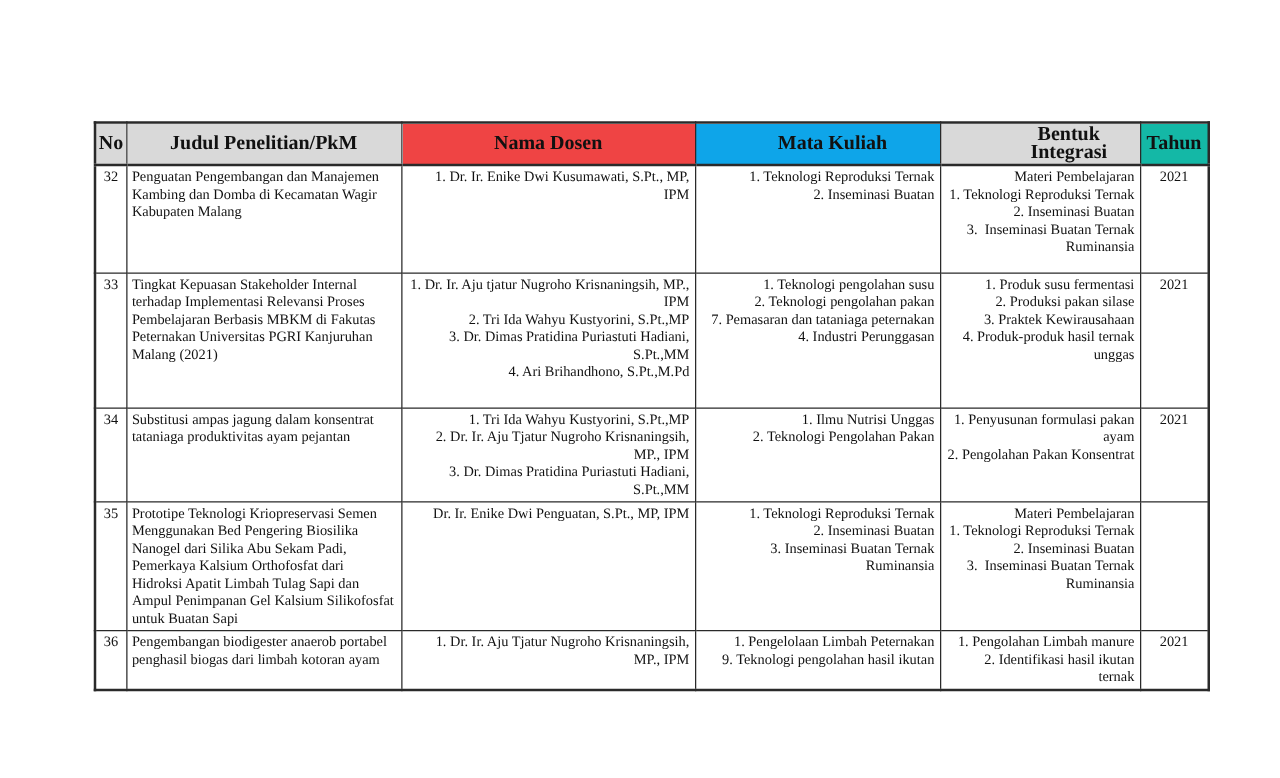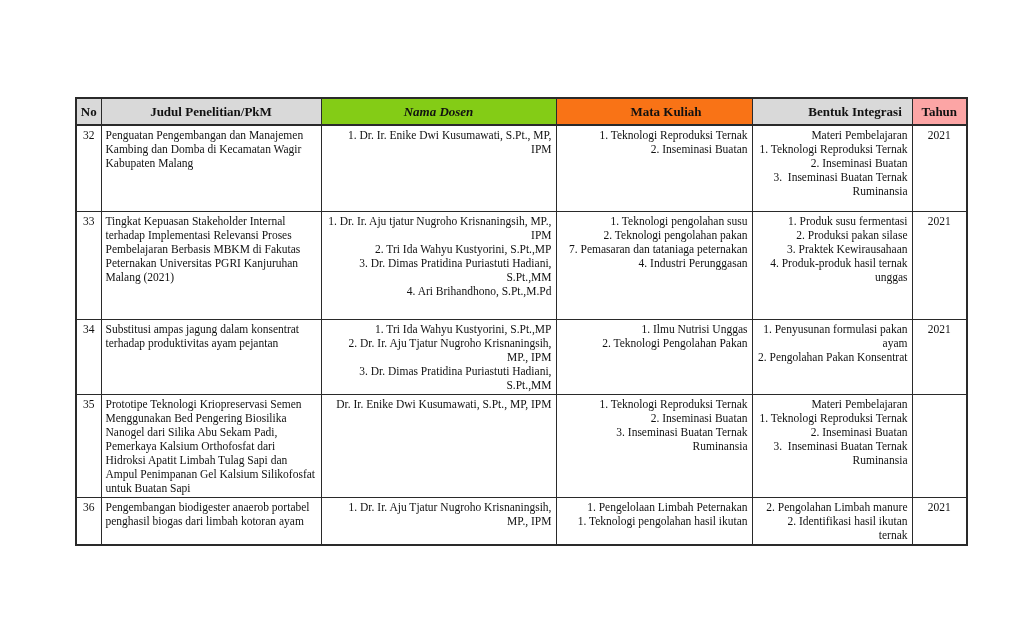--- a/index.html
+++ b/index.html
@@ -33,21 +33,21 @@
     font-size: 11.5px;
     line-height: 14px;
     box-sizing: border-box;
     overflow: hidden;
   }
   .doc-table thead tr { height: 27px; }
   .doc-table thead th {
     font-weight: bold;
     text-align: center;
     vertical-align: middle;
-    font-size: 13px;
+    font-size: 16px;
     padding: 2px 2px;
     border-bottom: 2px solid #2a2a2a;
   }
   .doc-table tbody tr:nth-child(1) { height: 86px; }
   .doc-table tbody tr:nth-child(2) { height: 108px; }
   .doc-table tbody tr:nth-child(3) { height: 70px; }
   .doc-table tbody tr:nth-child(4) { height: 98px; }
   .doc-table tbody tr:nth-child(5) { height: 36px; }
   .cell-no, .cell-tahun { text-align: center; }
   .line { white-space: pre-wrap; text-align: right; }
@@ -68,24 +68,24 @@
         <col class="c-judul">
         <col class="c-dosen">
         <col class="c-mata">
         <col class="c-bentuk">
         <col class="c-tahun">
     </colgroup>
     <thead>
       <tr>
         <th style="background: rgb(217, 217, 217);">No</th>
         <th style="background: rgb(217, 217, 217); margin-left: 36px;">Judul Penelitian/PkM</th>
-        <th style="background: #84cc16; font-style: italic;">Nama Dosen</th>
-        <th style="background: #f97316; padding-left: 26px;">Mata Kuliah</th>
+        <th style="background: #ef4444;">Nama Dosen</th>
+        <th style="background: #0ea5e9; padding-left: 26px;">Mata Kuliah</th>
         <th style="background: rgb(217, 217, 217); padding-left: 48px;">Bentuk Integrasi</th>
-        <th style="background: #fca5a5; font-family: Liberation Serif, serif;">Tahun</th>
+        <th style="background: #14b8a6; font-family: Liberation Serif, serif;">Tahun</th>
       </tr>
     </thead>
     <tbody>
         <tr>
           <td class="cell-no">32</td>
           <td class="cell-judul">Penguatan Pengembangan dan Manajemen Kambing dan Domba di Kecamatan Wagir Kabupaten Malang</td>
           <td class="cell-dosen">
             <div class="line">1. Dr. Ir. Enike Dwi Kusumawati, S.Pt., MP, IPM</div>
           </td>
           <td class="cell-mata">
@@ -118,41 +118,41 @@
           <td class="cell-bentuk">
             <div class="line">1. Produk susu fermentasi</div>
             <div class="line">2. Produksi pakan silase</div>
             <div class="line">3. Praktek Kewirausahaan</div>
             <div class="line">4. Produk-produk hasil ternak unggas</div>
           </td>
           <td class="cell-tahun">2021</td>
         </tr>
         <tr>
           <td class="cell-no">34</td>
-          <td class="cell-judul">Substitusi ampas jagung dalam konsentrat terhadap produktivitas ayam pejantan</td>
+          <td class="cell-judul">Substitusi ampas jagung dalam konsentrat tataniaga produktivitas ayam pejantan</td>
           <td class="cell-dosen">
             <div class="line">1. Tri Ida Wahyu Kustyorini, S.Pt.,MP</div>
             <div class="line">2. Dr. Ir. Aju Tjatur Nugroho Krisnaningsih, MP., IPM</div>
             <div class="line">3. Dr. Dimas Pratidina Puriastuti Hadiani, S.Pt.,MM</div>
           </td>
           <td class="cell-mata">
             <div class="line">1. Ilmu Nutrisi Unggas</div>
             <div class="line">2. Teknologi Pengolahan Pakan</div>
           </td>
           <td class="cell-bentuk">
             <div class="line">1. Penyusunan formulasi pakan ayam</div>
             <div class="line">2. Pengolahan Pakan Konsentrat</div>
           </td>
           <td class="cell-tahun">2021</td>
         </tr>
         <tr>
           <td class="cell-no">35</td>
           <td class="cell-judul">Prototipe Teknologi Kriopreservasi Semen Menggunakan Bed Pengering Biosilika Nanogel dari Silika Abu Sekam Padi, Pemerkaya Kalsium Orthofosfat dari Hidroksi Apatit Limbah Tulag Sapi dan Ampul Penimpanan Gel Kalsium Silikofosfat untuk Buatan Sapi</td>
           <td class="cell-dosen">
-            <div class="line">Dr. Ir. Enike Dwi Kusumawati, S.Pt., MP, IPM</div>
+            <div class="line">Dr. Ir. Enike Dwi Penguatan, S.Pt., MP, IPM</div>
           </td>
           <td class="cell-mata">
             <div class="line">1. Teknologi Reproduksi Ternak</div>
             <div class="line">2. Inseminasi Buatan</div>
             <div class="line">3. Inseminasi Buatan Ternak Ruminansia</div>
           </td>
           <td class="cell-bentuk">
             <div class="line">Materi Pembelajaran</div>
             <div class="line">1. Teknologi Reproduksi Ternak</div>
             <div class="line">2. Inseminasi Buatan</div>
@@ -161,23 +161,23 @@
           <td class="cell-tahun"></td>
         </tr>
         <tr>
           <td class="cell-no">36</td>
           <td class="cell-judul">Pengembangan biodigester anaerob portabel penghasil biogas dari limbah kotoran ayam</td>
           <td class="cell-dosen">
             <div class="line">1. Dr. Ir. Aju Tjatur Nugroho Krisnaningsih, MP., IPM</div>
           </td>
           <td class="cell-mata">
             <div class="line">1. Pengelolaan Limbah Peternakan</div>
-            <div class="line">1. Teknologi pengolahan hasil ikutan</div>
+            <div class="line">9. Teknologi pengolahan hasil ikutan</div>
           </td>
           <td class="cell-bentuk">
-            <div class="line">2. Pengolahan Limbah manure</div>
+            <div class="line">1. Pengolahan Limbah manure</div>
             <div class="line">2. Identifikasi hasil ikutan ternak</div>
           </td>
           <td class="cell-tahun">2021</td>
         </tr>
       </tbody>
   </table>
 </div>
 
 </body></html>

